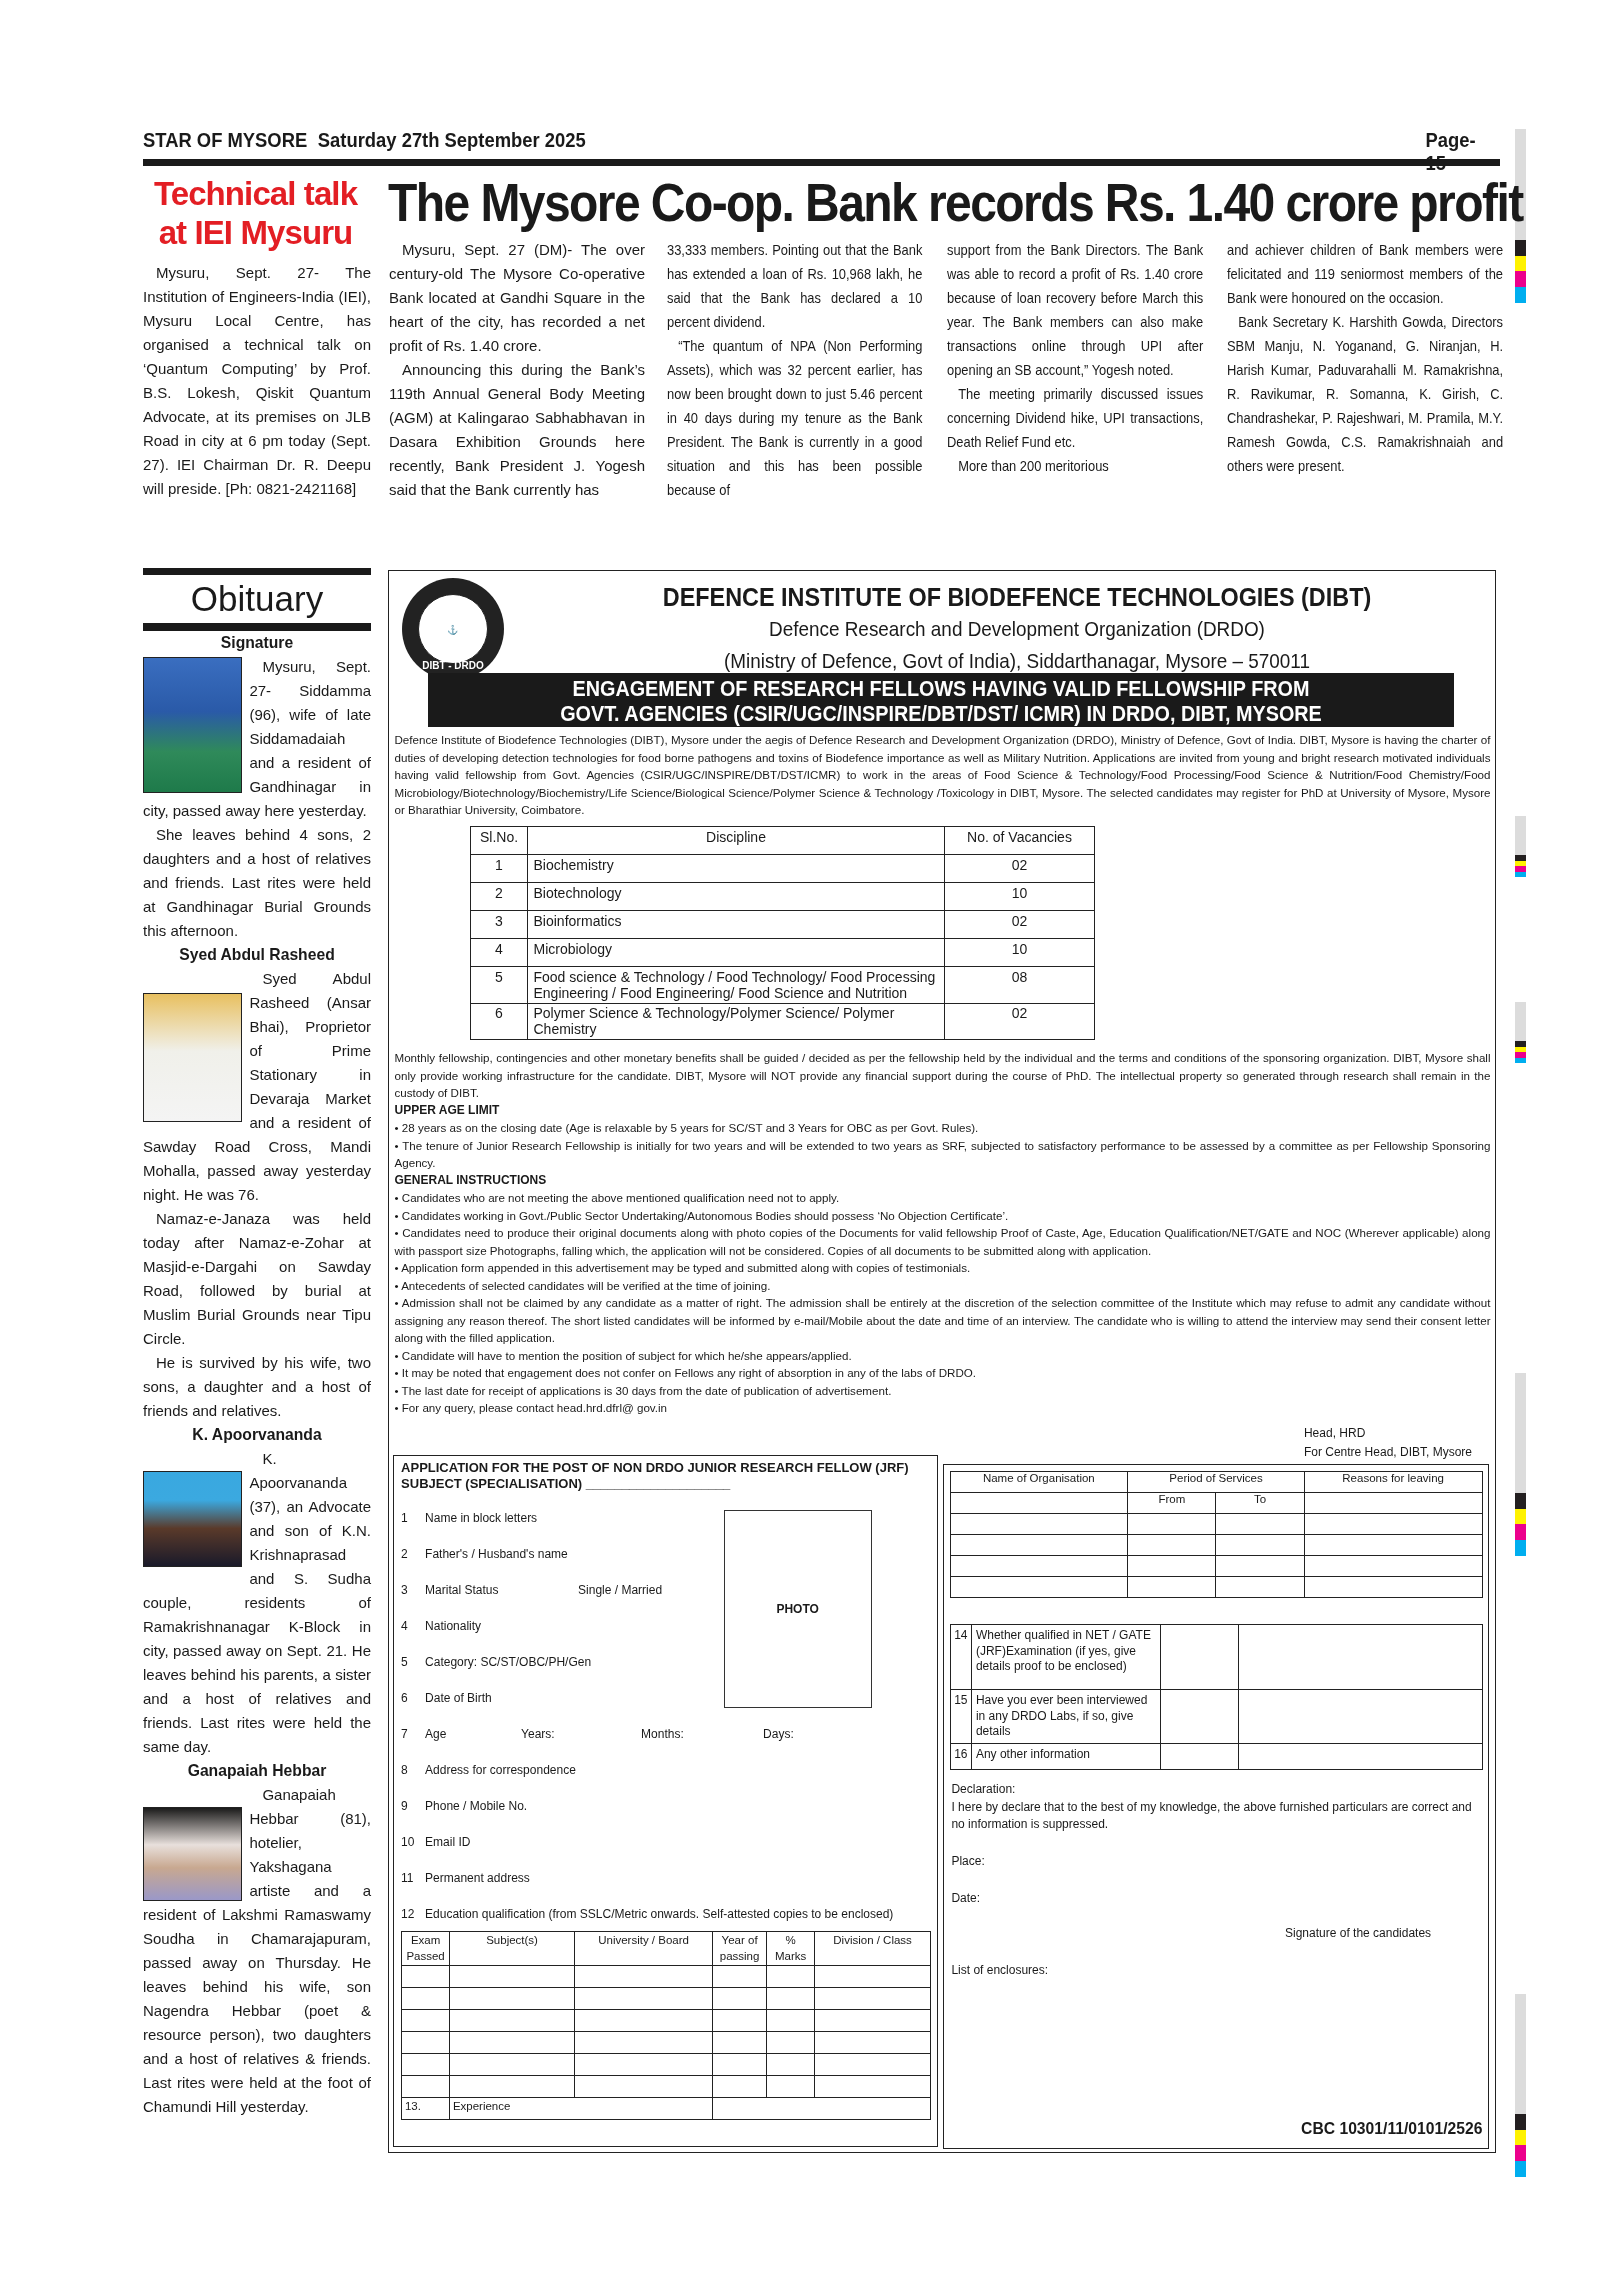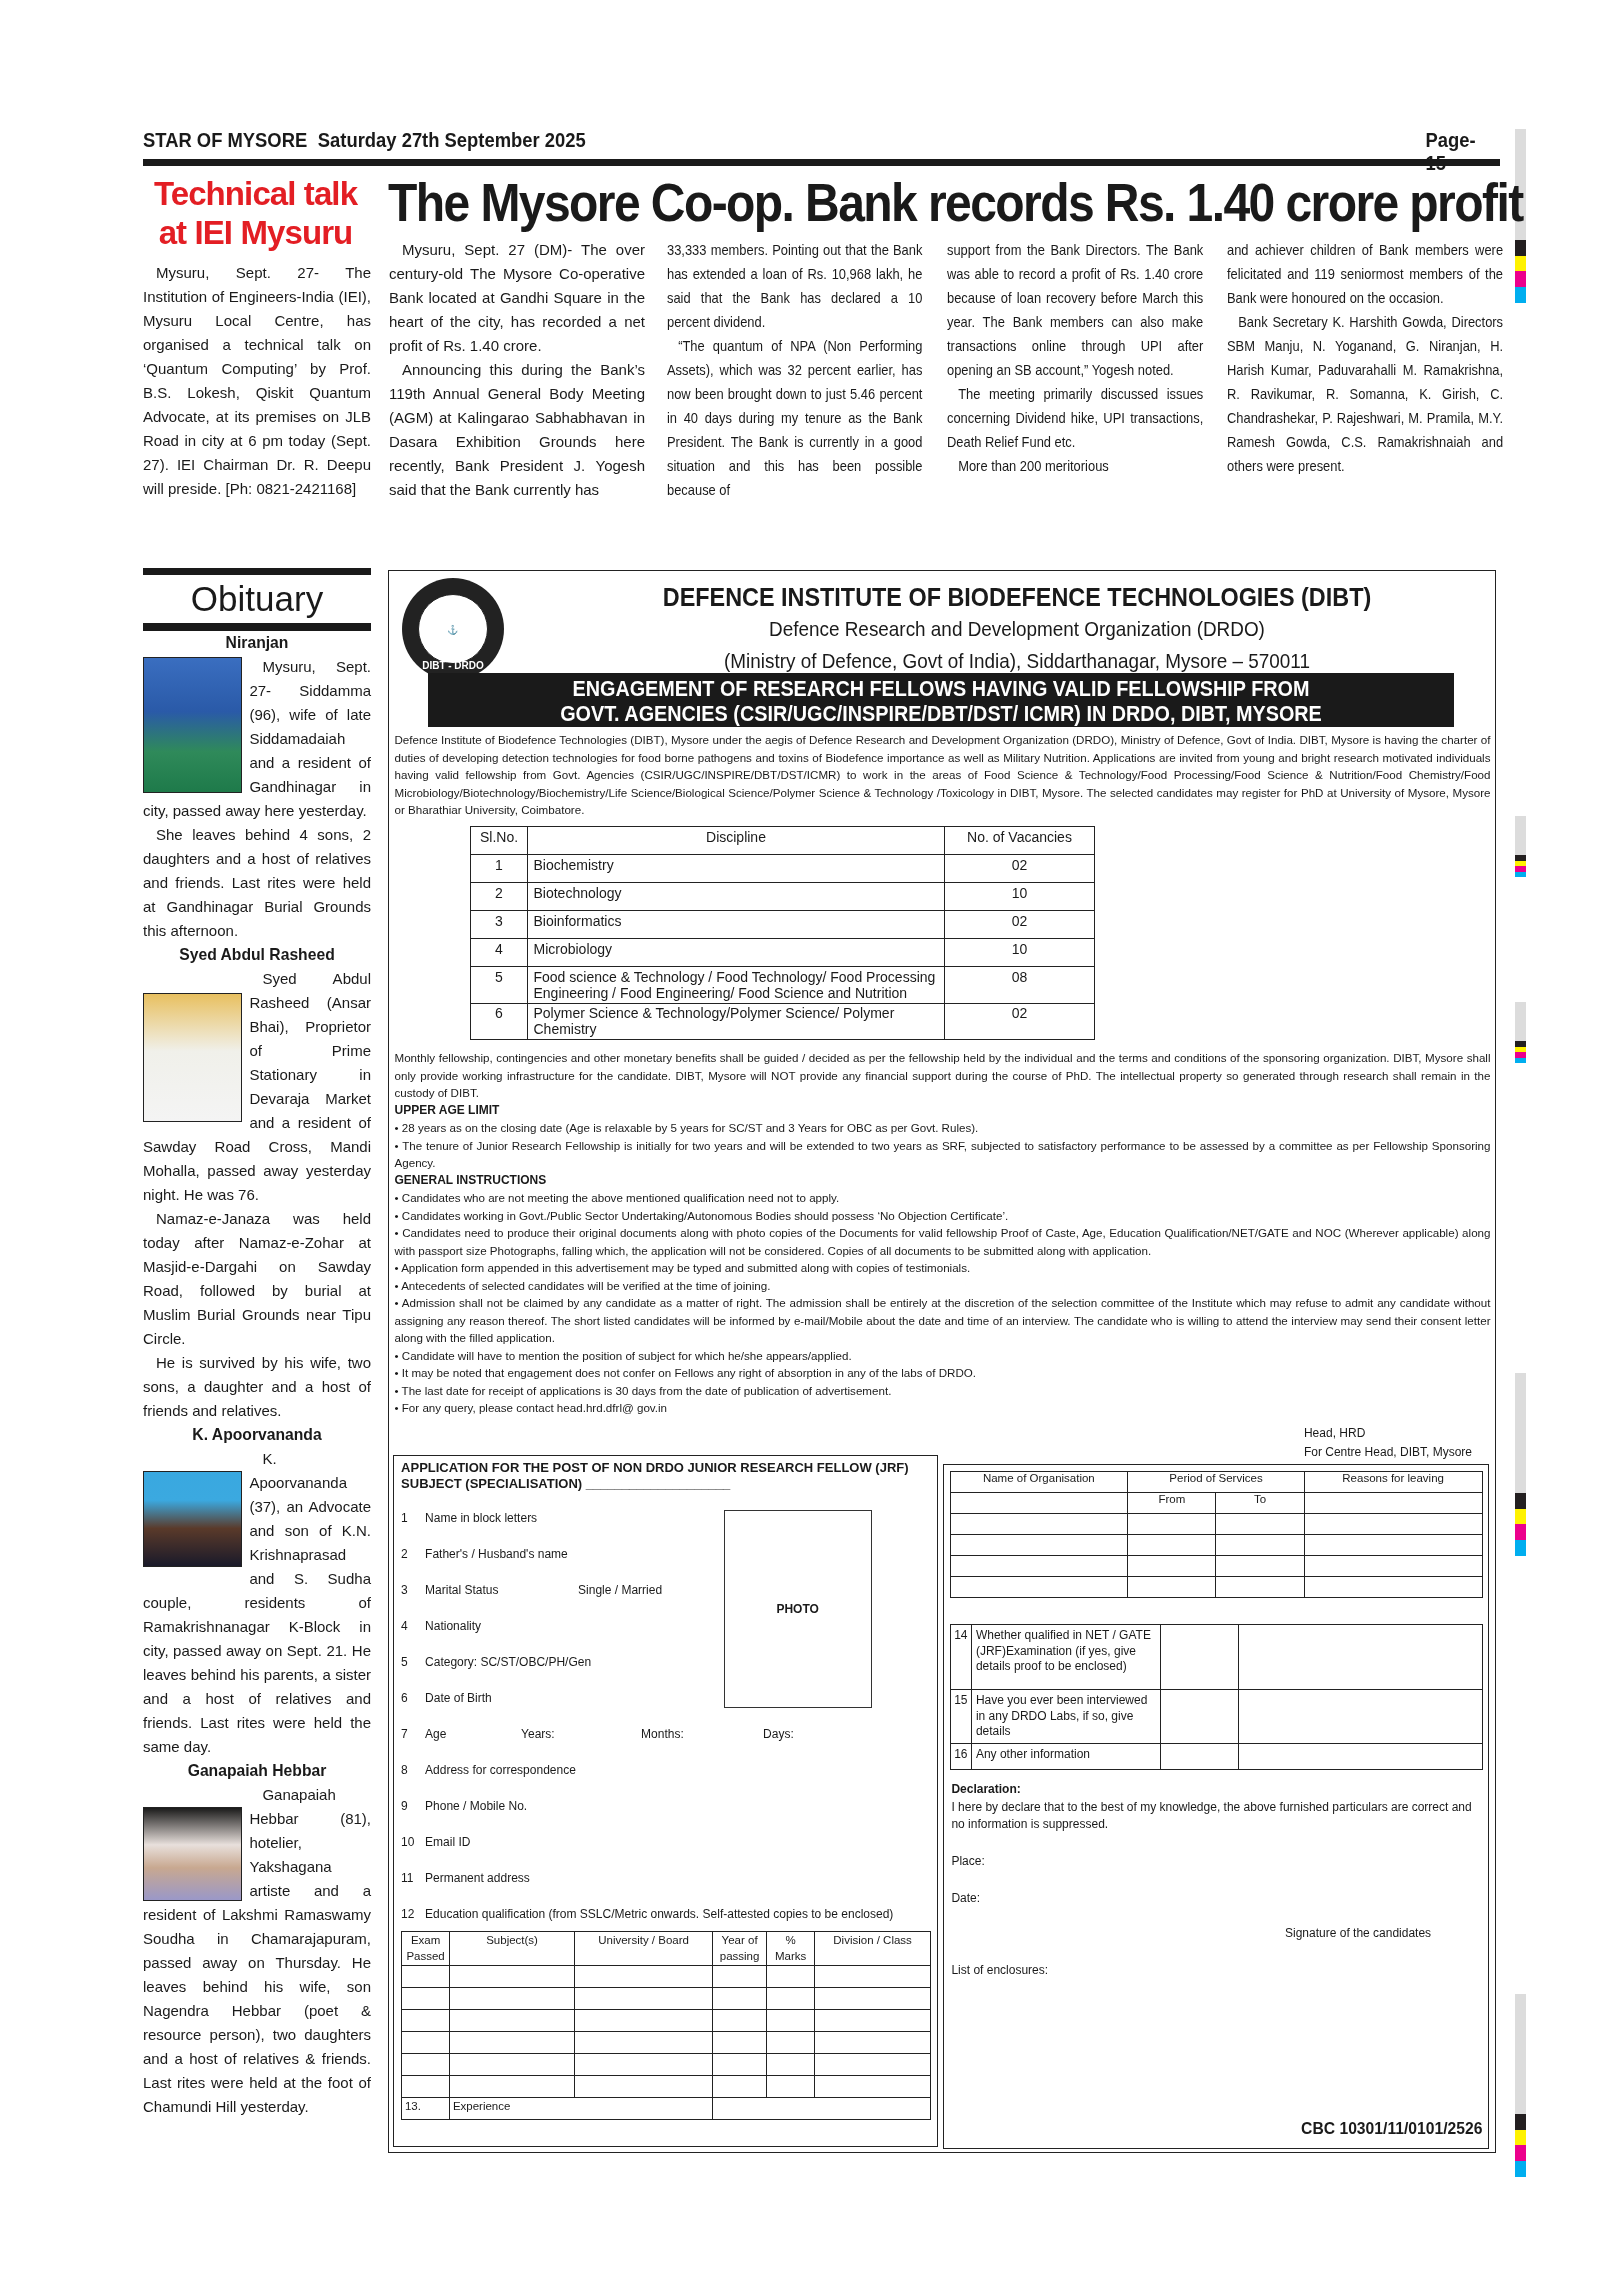--- a/index.html
+++ b/index.html
@@ -132,21 +132,21 @@
 <div class="abs col condensed" style="left:1227px;top:238px;width:321px">
   <p style="text-indent:0">and achiever children of Bank members were felicitated and 119 seniormost members of the Bank were honoured on the occasion.</p>
   <p>Bank Secretary K. Harshith Gowda, Directors SBM Manju, N. Yoganand, G. Niranjan, H. Harish Kumar, Paduvarahalli M. Ramakrishna, R. Ravikumar, R. Somanna, K. Girish, C. Chandrashekar, P. Rajeshwari, M. Pramila, M.Y. Ramesh Gowda, C.S. Ramakrishnaiah and others were present.</p>
 </div>
 
 <div class="abs obit-box">
   <div class="obit-bar"></div>
   <div class="obit-title">Obituary</div>
   <div class="obit-bar"></div>
 
-  <div class="oname">Niranjan</div>
+  <div class="oname">Signature</div>
   <div class="obit-text">
     <div class="photo" style="height:136px;background:linear-gradient(#3a6ec0,#2a5aa8 40%,#2f8a5a 70%,#1e7a4a)"></div>
     <p style="text-indent:13px">Mysuru, Sept. 27- Siddamma (96), wife of late Siddamadaiah and a resident of Gandhinagar in city, passed away here yesterday.</p>
     <p style="text-indent:13px">She leaves behind 4 sons, 2 daughters and a host of relatives and friends. Last rites were held at Gandhinagar Burial Grounds this afternoon.</p>
   </div>
 
   <div class="oname">Syed Abdul Rasheed</div>
   <div class="obit-text">
     <div class="photo" style="height:129px;margin-top:26px;background:linear-gradient(#e8c060,#f0f0ea 45%,#f4f4f4)"></div>
     <p style="text-indent:13px">Syed Abdul Rasheed (Ansar Bhai), Proprietor of Prime Stationary in Devaraja Market and a resident of Sawday Road Cross, Mandi Mohalla, passed away yesterday night. He was 76.</p>
@@ -381,21 +381,21 @@
           </tr>
       <tr style="height:26px">
             <td>16</td>
             <td>Any other information</td>
             <td></td>
             <td></td>
           </tr>
     </tbody>
       </table>
     <div class="abs decl" style="top:316px;width:526px">
-      <div style="font-weight:bold">Declaration:</div>
+      <div style="font-weight:normal">Declaration:</div>
       <div>I here by declare that to the best of my knowledge, the above furnished particulars are correct and no information is suppressed.</div>
     </div>
     <div class="abs decl" style="top:388px">Place:</div>
     <div class="abs decl" style="top:425px">Date:</div>
     <div class="abs decl" style="top:460px;left:341px">Signature of the candidates</div>
     <div class="abs decl" style="top:497px">List of enclosures:</div>
     <div class="abs decl" style="top:655px;right:5.5px;left:auto;font-weight:bold;font-size:15.7px">CBC 10301/11/0101/2526</div>
   </div>
 </div>
 

